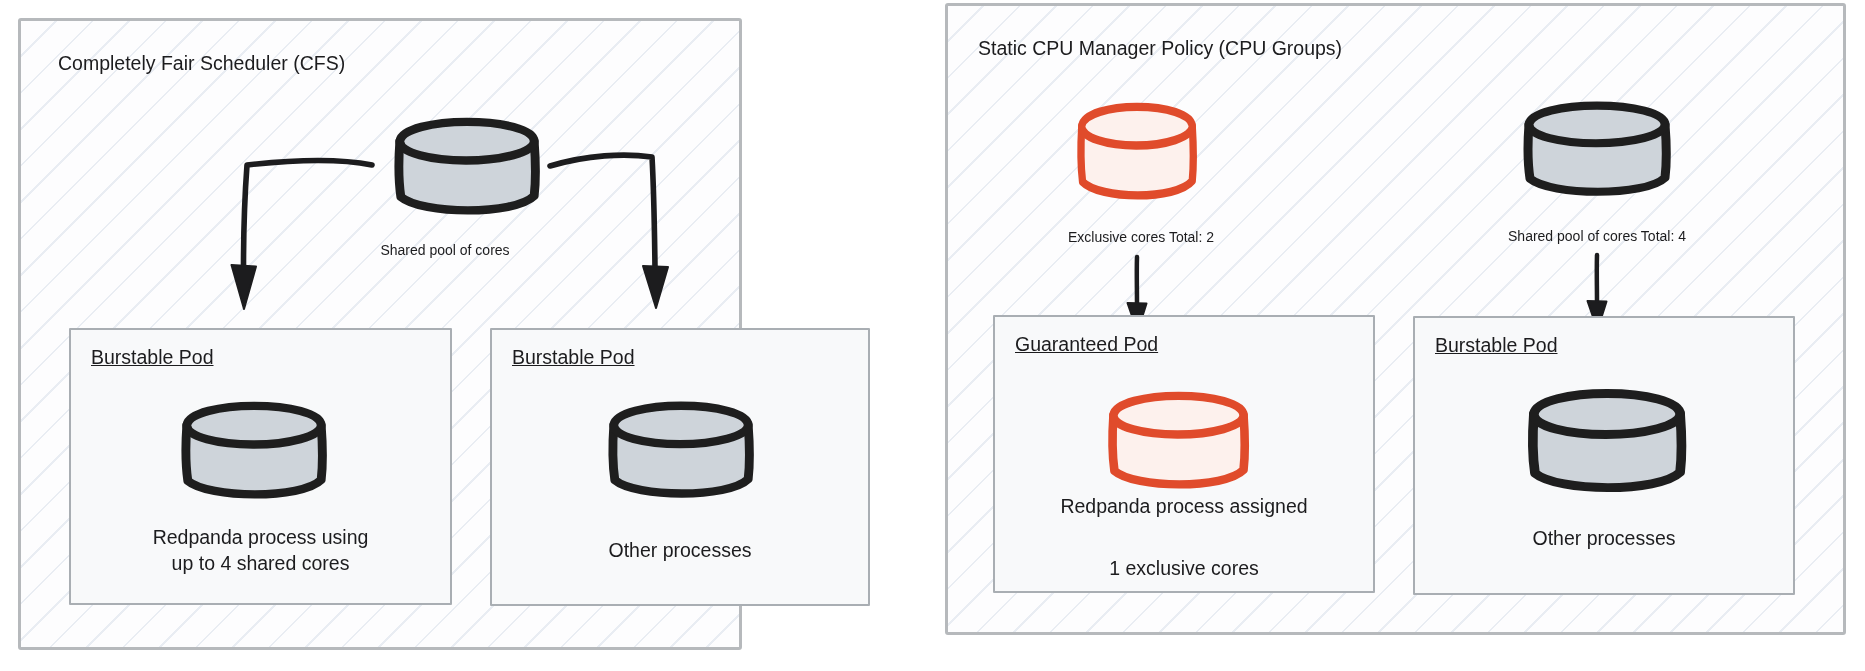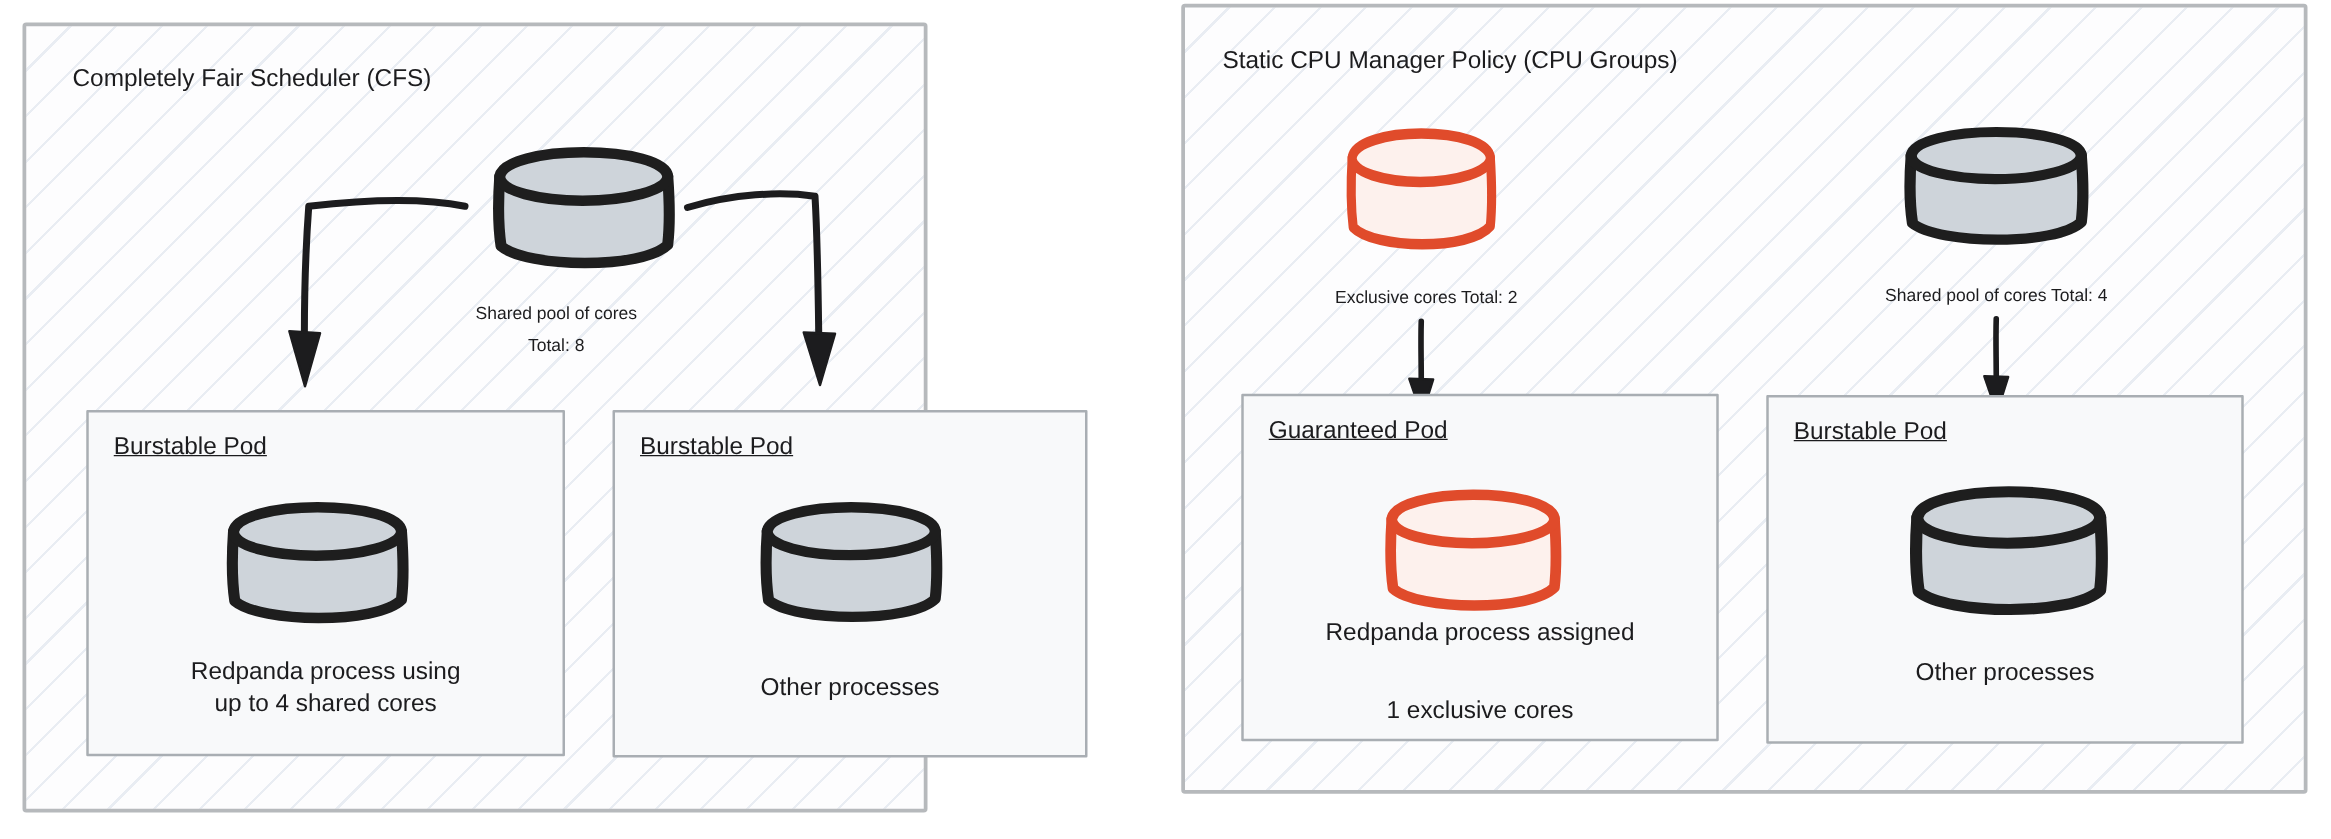--- a/index.html
+++ b/index.html
@@ -54,21 +54,20 @@
   <section class="panel" style="left:18px;top:18px;width:724px;height:632px;">
 
     <div class="panel-title" style="left:37px;top:31px;">Completely Fair Scheduler (CFS)</div>
 
     <svg class="cyl cyl-gray" style="left:367px;top:92px;" width="158" height="110" viewBox="0 0 160 118" preserveAspectRatio="none">
       <use href="#cyl"></use>
     </svg>
 
     <div class="label" style="left:274px;top:216px;width:300px;">
       <div>Shared pool of cores</div>
-      <div>Total: 8</div>
     </div>
 
     <svg class="arrow elbow" style="left:204px;top:122px;" width="150" height="172" viewBox="0 0 150 172">
       <path class="arrow-line" d="M147 22 C112 15 66 17 22 22 C19.5 56 18.5 90 18.5 124"></path>
       <path class="arrow-head" d="M6.5 122 L31 123.5 L19 166 Z"></path>
     </svg>
 
     <svg class="arrow elbow" style="left:521px;top:119px;" width="130" height="172" viewBox="0 0 130 172">
       <path class="arrow-line" d="M8 26 C45 15 82 13 110 17 C112 52 112.5 88 113 128"></path>
       <path class="arrow-head" d="M101 126 L126 127 L114 168 Z"></path>

